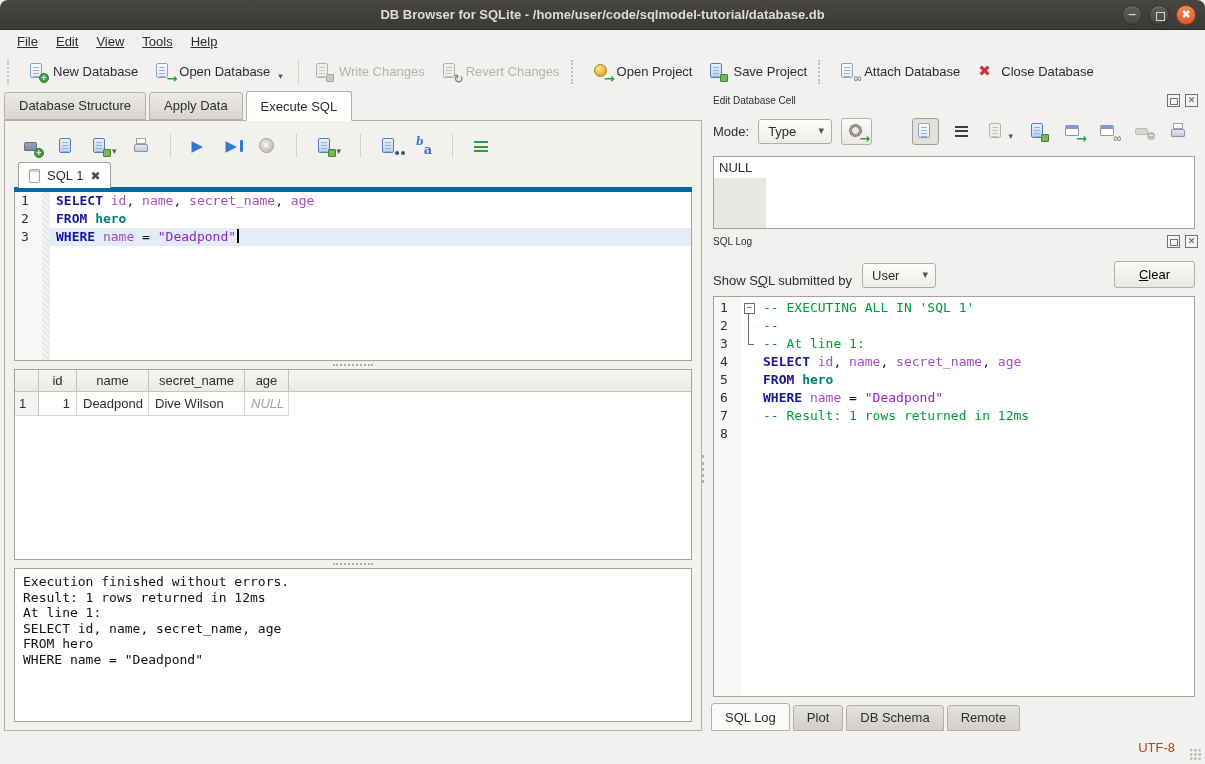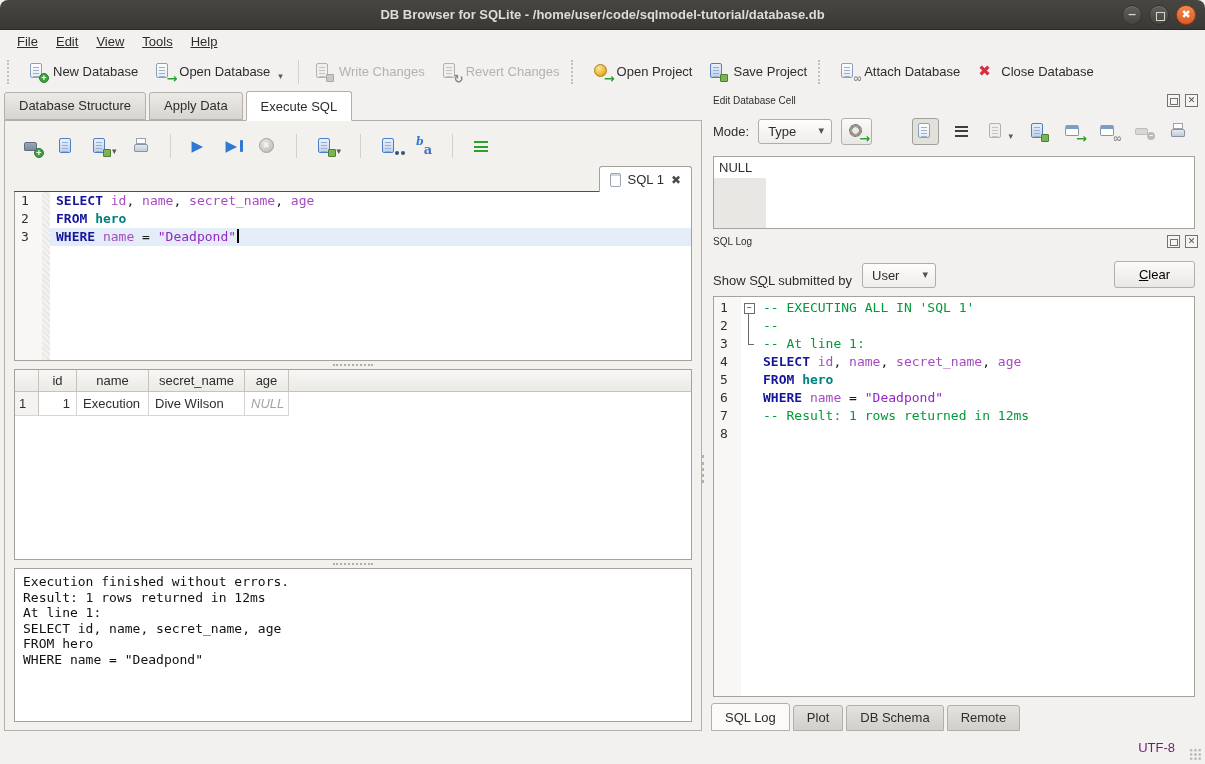--- a/index.html
+++ b/index.html
@@ -95,21 +95,21 @@
 
   
   .left-pane { position:absolute; left:4px; top:90px; width:698px; bottom:33px; }
   .main-tabs { display:flex; align-items:flex-end; height:30px; position:relative; z-index:2; }
   .mtab { padding:5px 14px 6px; background:linear-gradient(#eceae7,#d8d5d0);
     border:1px solid #b3b0aa; border-radius:3px 3px 0 0; margin-right:3px; }
   .mtab.active { background:#fff; border-bottom:1px solid #fff; margin-bottom:-1px; padding-top:7px; }
   .left-frame { position:absolute; top:30px; left:0; right:0; bottom:0;
     border:1px solid #b3b0aa; background:#f2f1ee; padding:8px 9px; display:flex; flex-direction:column; }
   .sql-toolbar { height:34px; display:flex; align-items:center; gap:9px; padding:2px 6px; }
-  .subtabs { height:29px; display:flex; align-items:flex-end; border-bottom:1px solid #0369a1; padding-left:4px; position:relative; z-index:2;justify-content:flex-end; }
+  .subtabs { height:29px; display:flex; align-items:flex-end; border-bottom:5px solid #0369a1; padding-left:4px; position:relative; z-index:2; }
   .stab { display:flex; align-items:center; gap:7px; padding:5px 10px; background:#fff;
     border:1px solid #a5a29c; border-bottom:none; border-radius:3px 3px 0 0; margin-bottom:-1px; }
   .stab .sdoc { width:11px; height:14px; background:#fdfdfd; border:1px solid #9aa5b3; border-radius:2px;
     box-shadow:inset 0 2px 0 #cfd6df; }
   .stab .x { color:#4d4c49; font:bold 12px/12px "DejaVu Sans",sans-serif; }
 
   .editor { border:1px solid #a5a29c; border-top:none; background:#fff; height:169px;
     font:13px/18px "DejaVu Sans Mono",monospace; overflow:hidden; }
   .editor.sqled { background:
       repeating-linear-gradient(45deg,#eae8e5 0 2px,#f4f3f1 2px 4px) 27px 0 / 8px 100% no-repeat,
@@ -176,21 +176,21 @@
   .fold.mid::before { content:""; position:absolute; left:7px; top:0; bottom:0; border-left:1px solid #6b6b6b; }
   .fold.end::before { content:""; position:absolute; left:7px; top:0; height:9px; width:5px;
     border-left:1px solid #6b6b6b; border-bottom:1px solid #6b6b6b; }
   .bottom-tabs { display:flex; gap:3px; padding:2px 4px 0; height:28px; align-items:flex-end; }
   .btab { padding:4px 13px 5px; background:linear-gradient(#e4e2de,#d2cfca); border:1px solid #b3b0aa;
     border-radius:3px 3px 0 0; }
   .btab.active { background:#fbfaf9; padding-top:6px; }
 
   
   .statusbar { position:absolute; left:0; right:0; bottom:0; height:30px; }
-  .enc { position:absolute; right:30px; top:6px; color:#701a75; }
+  .enc { position:absolute; right:30px; top:6px; color:#c2410c; }
   .grip { position:absolute; right:3px; bottom:3px; width:13px; height:13px;
     background:radial-gradient(circle,#b5b2ac 1px,transparent 1.4px) 0 0 / 4.3px 4.3px; }
   .vgrip { position:absolute; left:701px; top:455px; height:28px; width:4px; border-left:3px dotted #b4b1ab; }
 </style>
 </head>
 <body>
 
 <div class="titlebar">
   <div class="title">DB Browser for SQLite - /home/user/code/sqlmodel-tutorial/database.db</div>
   <div class="winbtns">
@@ -368,21 +368,21 @@
           <span class="r-th" style="width: 24px;"></span>
           <span class="r-th" style="width: 38px;">id</span>
           <span class="r-th" style="width: 72px;">name</span>
           <span class="r-th" style="width: 96px;">secret_name</span>
           <span class="r-th" style="width: 44px;">age</span>
           <span class="r-th fill"></span>
         </div>
         <div class="r-row">
           <span class="r-num">1</span>
           <span class="r-td num" style="width: 38px;">1</span>
-          <span class="r-td" style="width: 72px;">Execution</span>
+          <span class="r-td" style="width: 72px;">Deadpond</span>
           <span class="r-td" style="width: 96px;">Dive Wilson</span>
           <span class="r-td nullv" style="width: 44px;">NULL</span>
         </div>
       </div>
     <div class="hsplit">
         <div class="dots"></div>
       </div>
     <div class="msgbox" id="msgBox">
         <div>Execution finished without errors.</div>
         <div>Result: 1 rows returned in 12ms</div>

